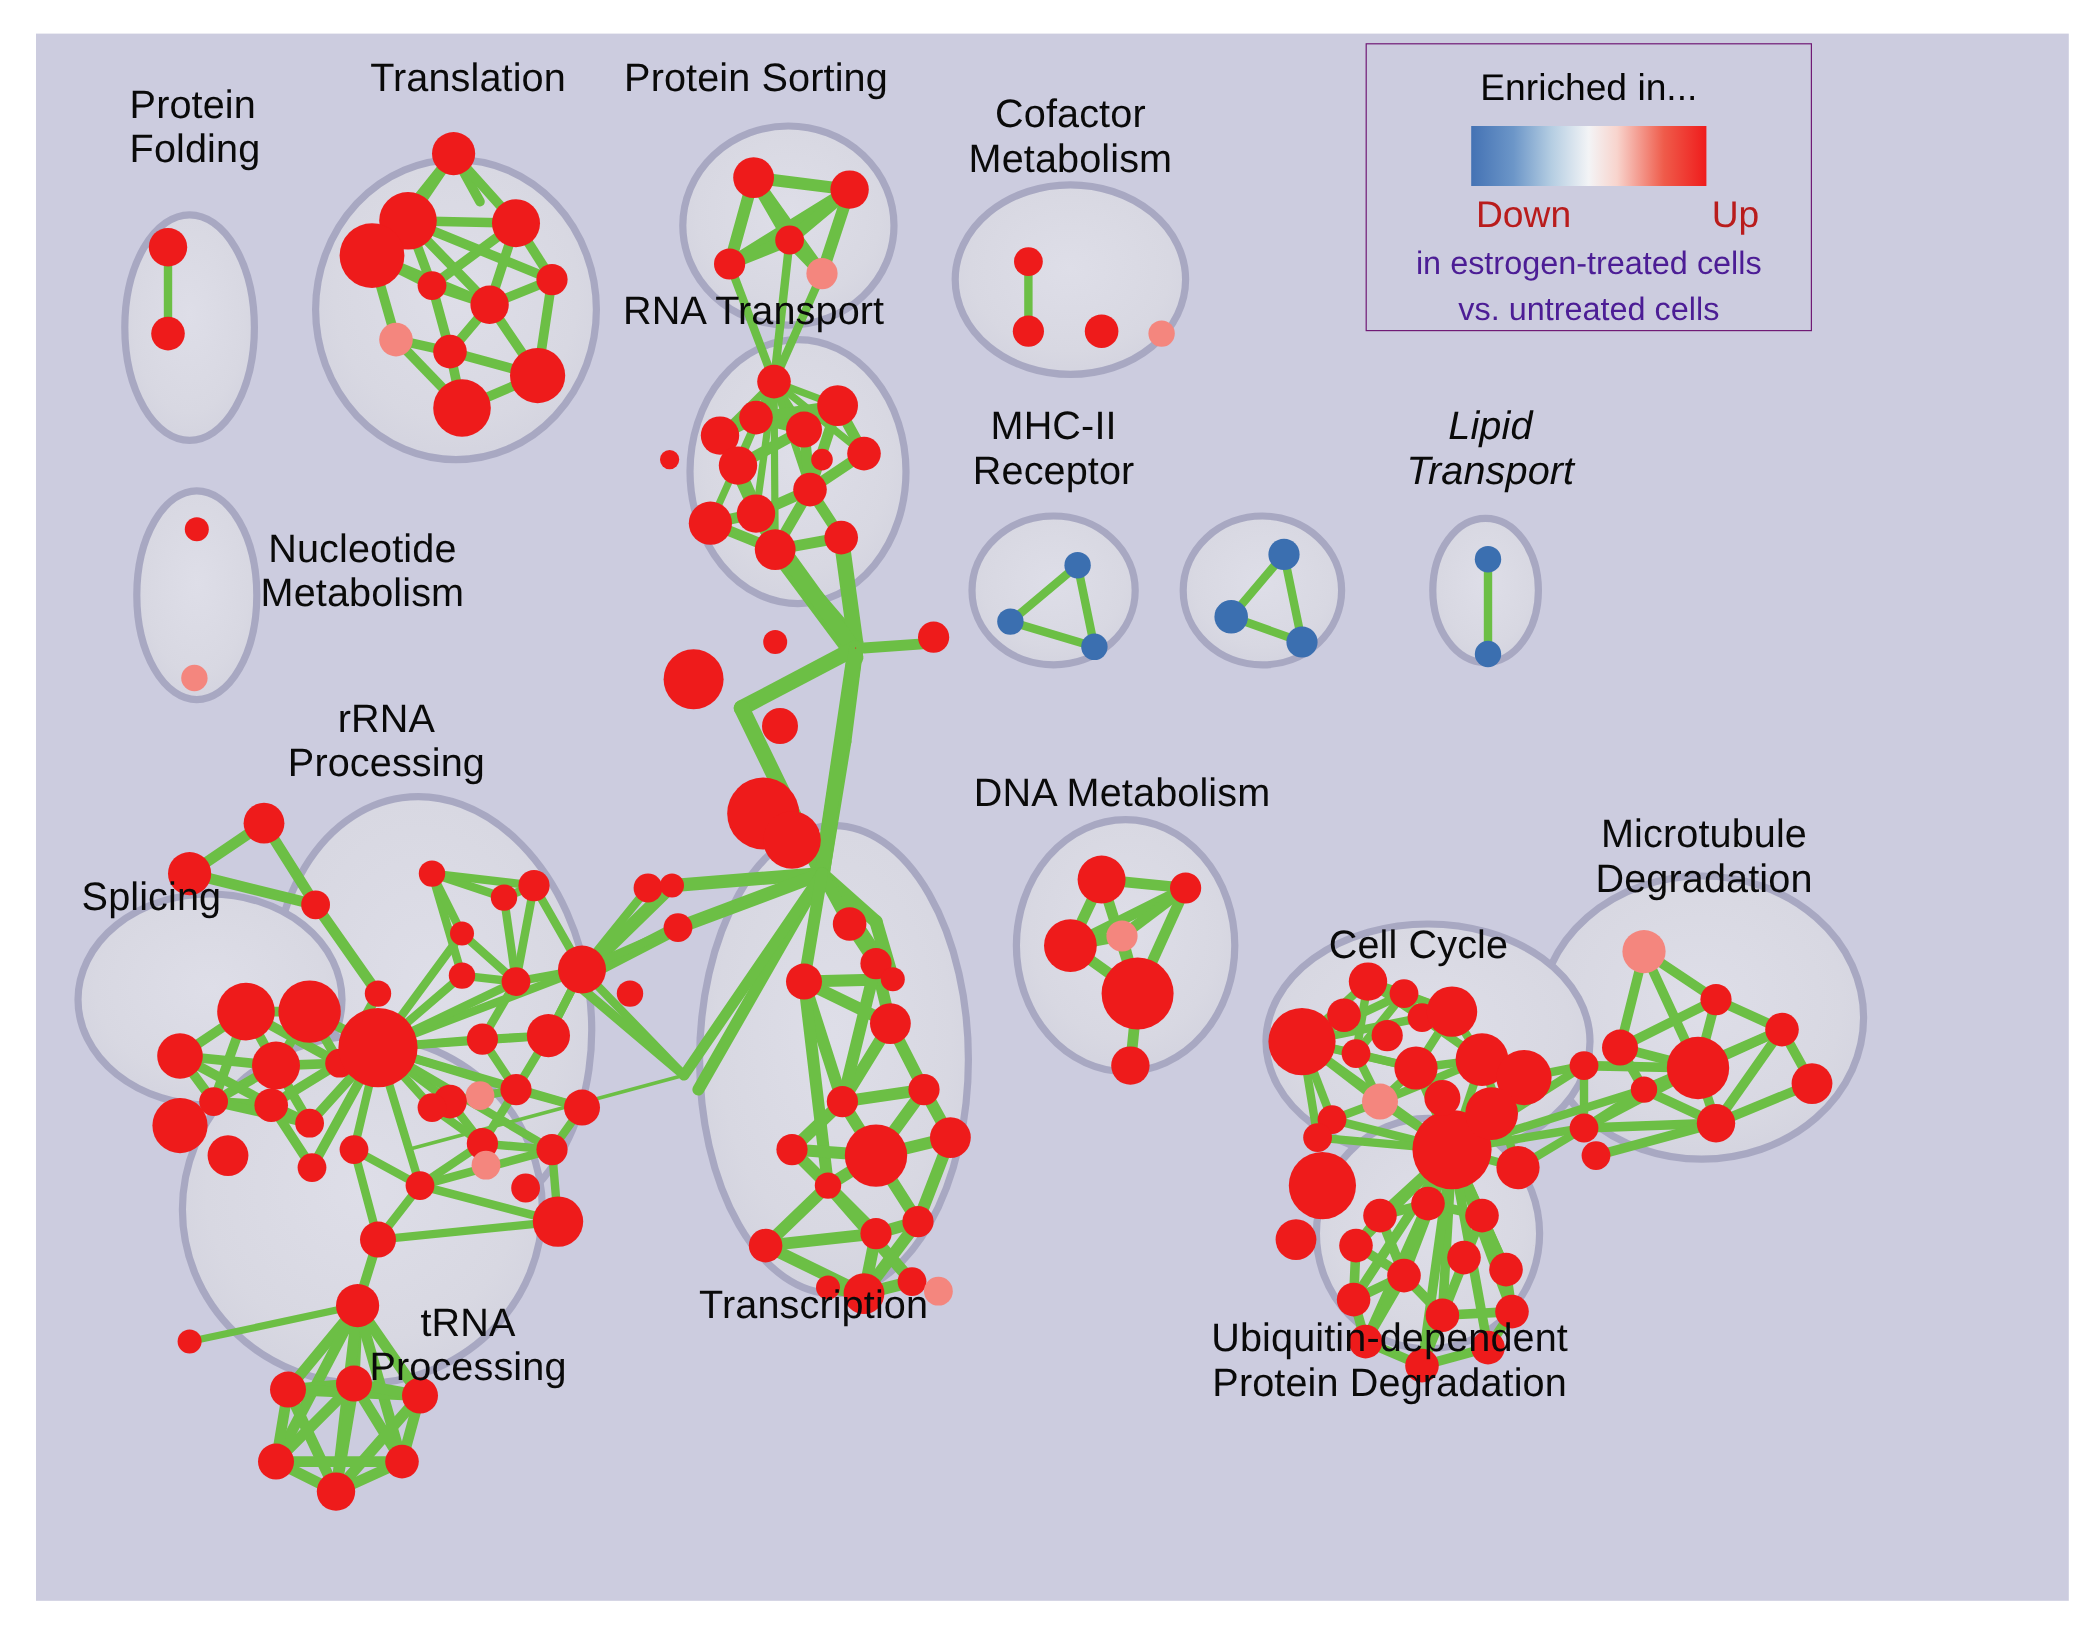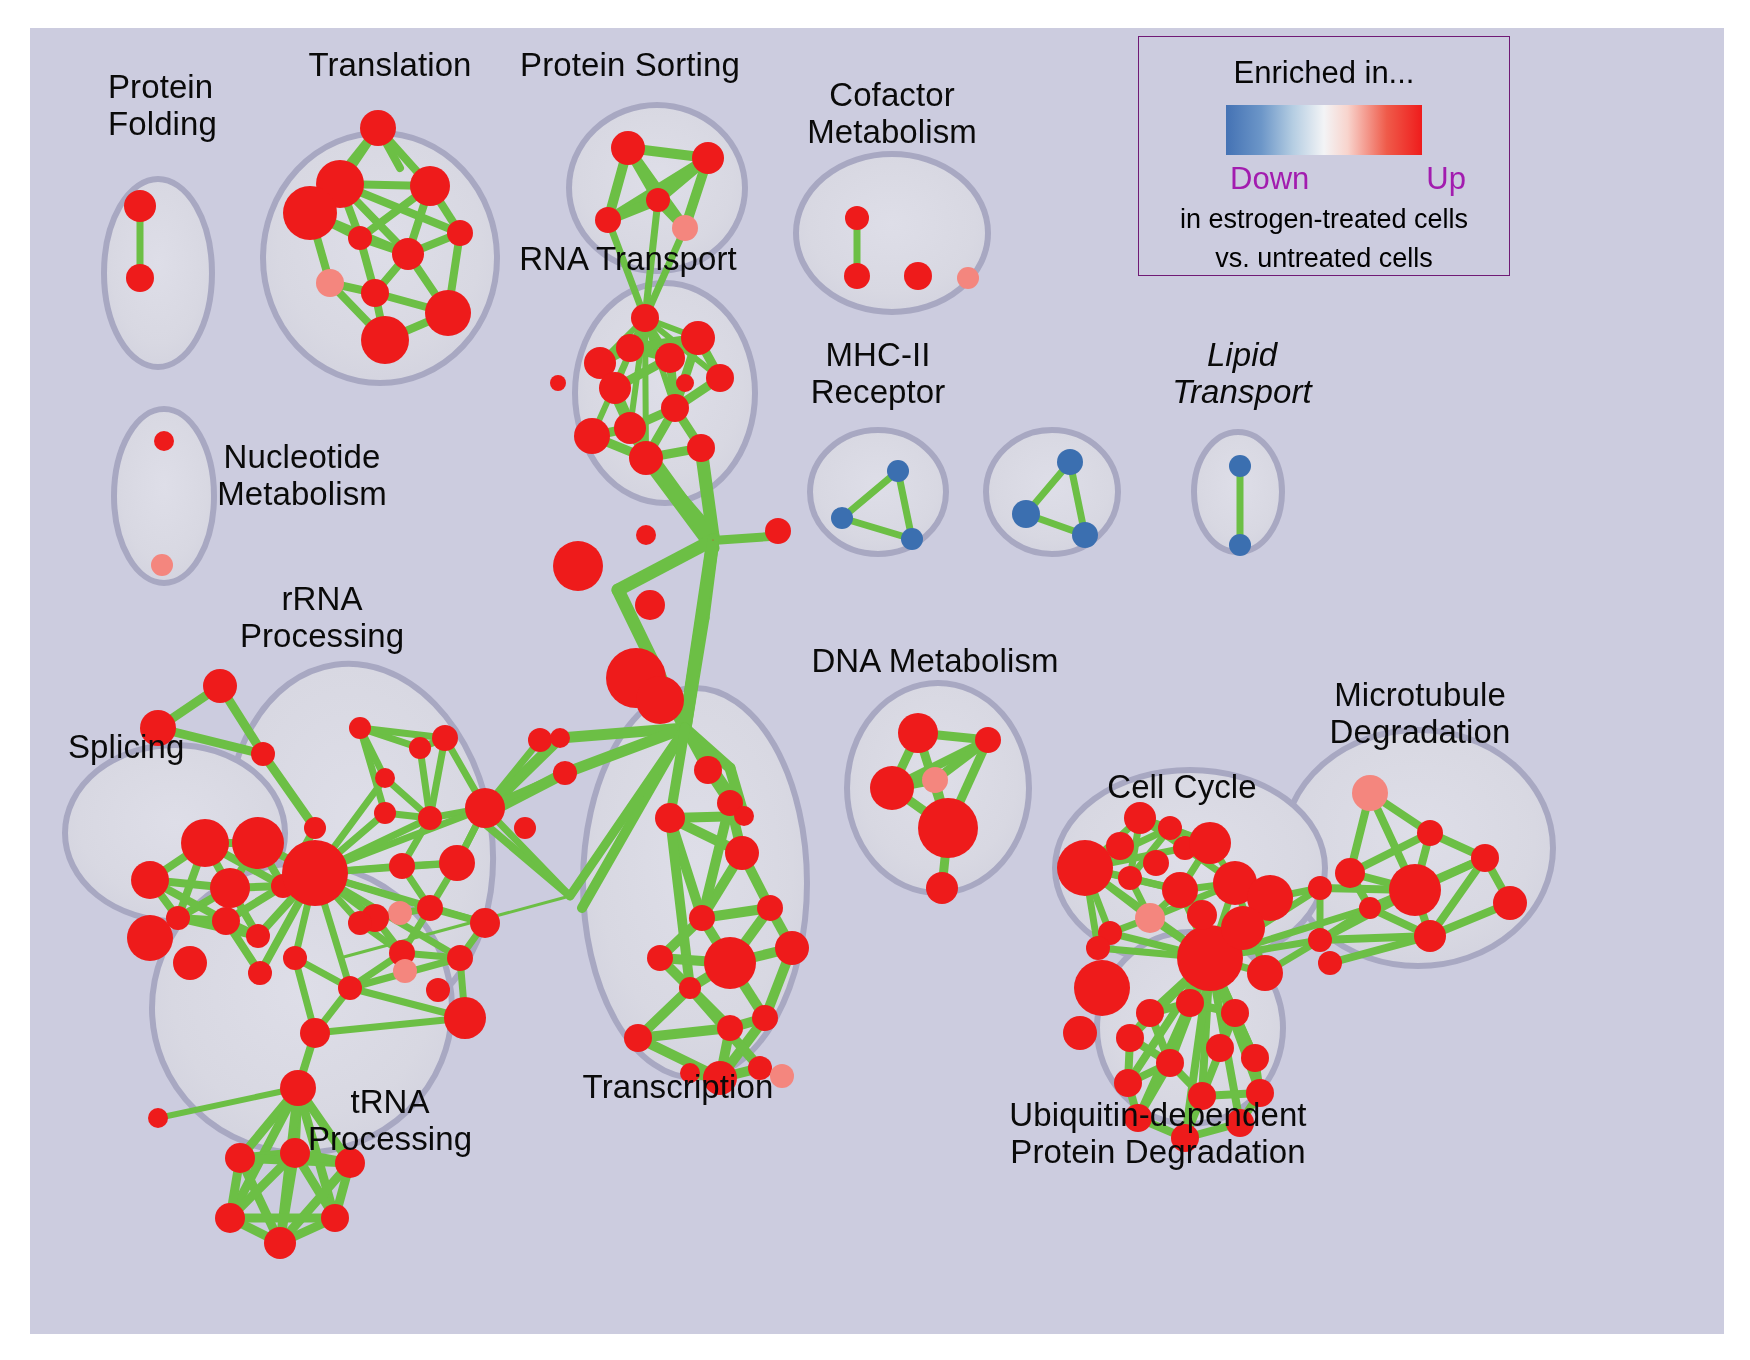--- a/index.html
+++ b/index.html
@@ -12,22 +12,22 @@
           font-weight:400;letter-spacing:.1px;white-space:pre;}
   .clabel.ctr{text-align:center;transform:translateX(-50%);}
   #legend{position:absolute;left:1108px;top:8px;width:372px;height:240px;
           background:#ccccdf;border:1px solid #701a75;box-sizing:border-box;
           display:flex;flex-direction:column;align-items:center;}
   #legend .ltitle{font-size:31px;color:#060606;margin-top:18px;}
   #legend .bar{width:196px;height:60px;margin-top:14px;
        background:linear-gradient(to right,#4472b4 0%,#6c96c8 18%,#b4cde2 34%,
        #f3f4f6 50%,#f8d4cd 62%,#ef5b4a 82%,#ef1c1c 100%);}
   #legend .ends{width:236px;display:flex;justify-content:space-between;
-       margin-top:6px;font-size:31px;color:#a21caf;margin-left:48px;}
-  #legend .sub{font-size:27px;color:#000000;line-height:33px;text-align:center;margin-top:6px;}
+       margin-top:6px;font-size:31px;color:#b91c1c;margin-left:48px;}
+  #legend .sub{font-size:27px;color:#4c1d95;line-height:33px;text-align:center;margin-top:6px;}
 </style>
 </head>
 <body>
 
 <div id="canvas">
 
 <svg id="net" viewBox="0 0 1694 1306">
   <defs>
     <radialGradient id="cg" cx="50%" cy="44%" r="62%">
       <stop offset="0%" stop-color="#dedee8"></stop>

